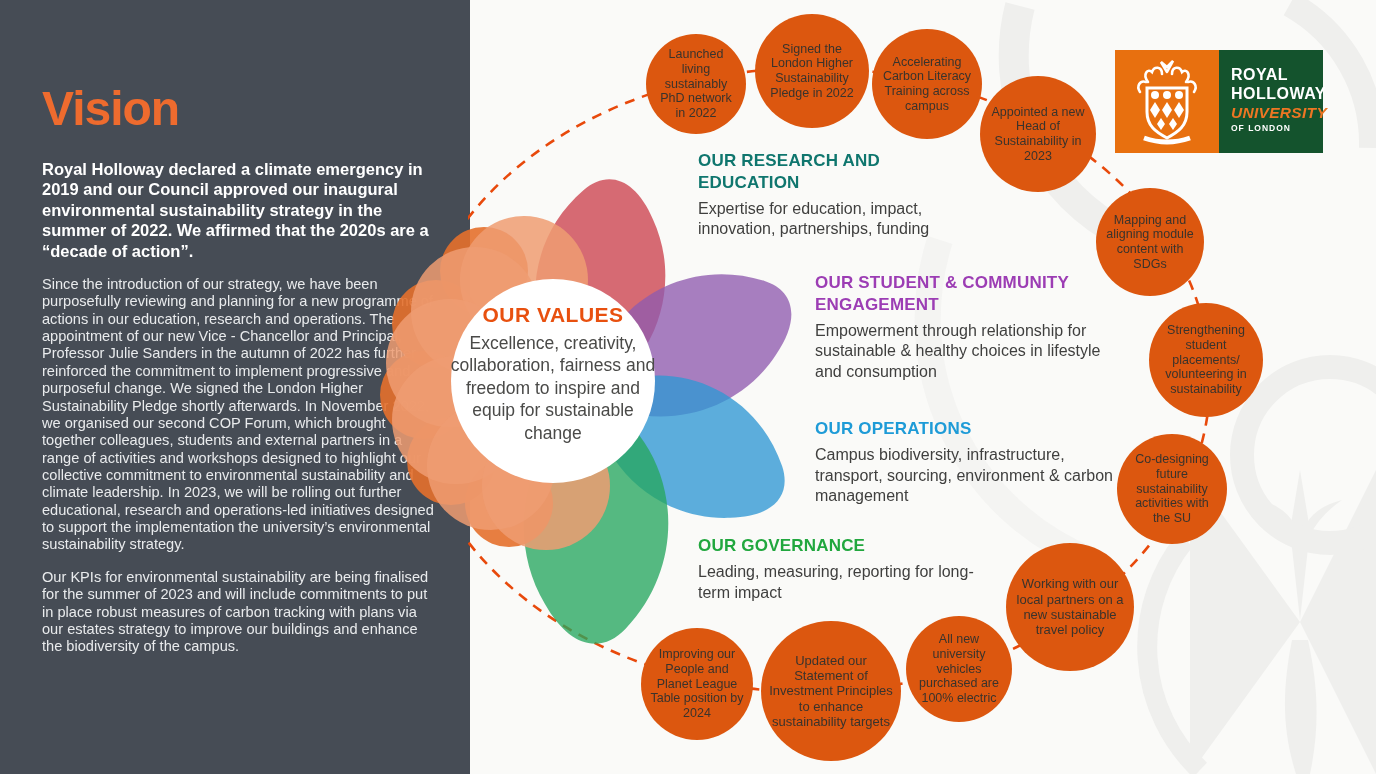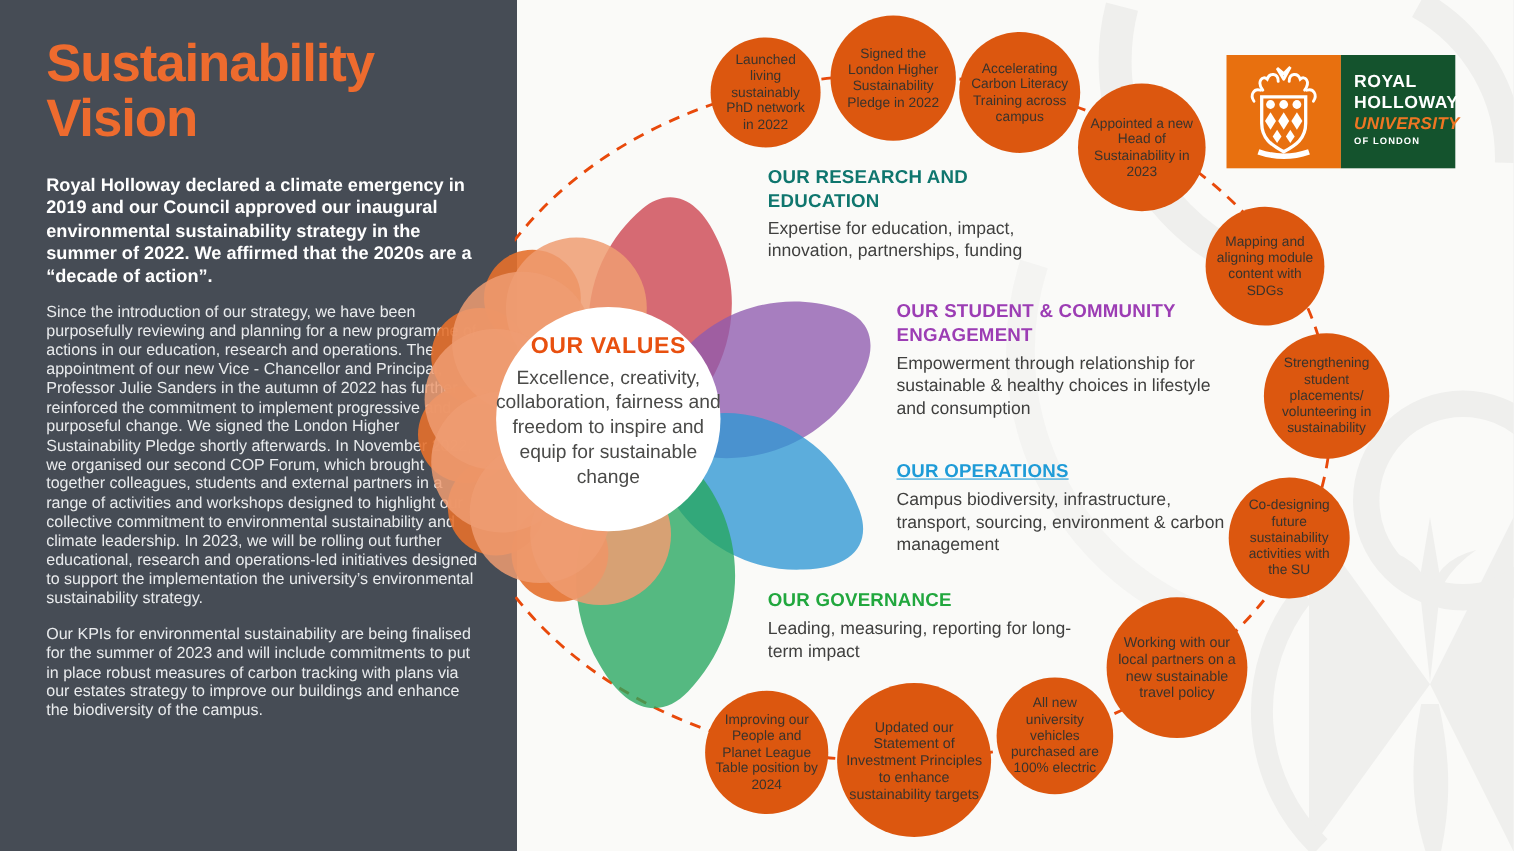--- a/index.html
+++ b/index.html
@@ -23,21 +23,21 @@
   .values{position:absolute;left:450px;top:303px;width:206px;text-align:center;z-index:4;}
   .values .vh{font-size:21px;font-weight:bold;color:#e8500f;letter-spacing:.5px;margin-bottom:5px;}
   .values .vb{font-size:17.5px;color:#4a4a48;line-height:1.28;}
 
   
   .cat{position:absolute;z-index:4;}
   .cat .ch{font-weight:bold;font-size:17px;line-height:1.28;letter-spacing:.2px;margin-bottom:5px;}
   .cat .cb{font-size:16px;line-height:1.3;color:#3f3f3e;}
   .cat.research{left:698px;top:150px;width:255px;} .cat.research .ch{color:#0f766e;}
   .cat.student{left:815px;top:272px;width:300px;}  .cat.student .ch{color:#9c3db4;}
-  .cat.operations{left:815px;top:418px;width:300px;}.cat.operations .ch{color:#1e9bd7;text-decoration:underline;}
+  .cat.operations{left:815px;top:418px;width:300px;}.cat.operations .ch{color:#1e9bd7;}
   .cat.governance{left:698px;top:535px;width:280px;}.cat.governance .ch{color:#21a73e;}
 
   
   .bubble{position:absolute;border-radius:50%;background:#dc570f;color:#3a332c;display:flex;
           align-items:center;justify-content:center;text-align:center;z-index:5;
           font-size:12.5px;line-height:1.18;box-sizing:border-box;padding:8px;}
   .bubble.b1{left:646px;top:34px;width:100px;height:100px;}
   .bubble.b2{left:755px;top:14px;width:114px;height:114px;}
   .bubble.b3{left:872px;top:29px;width:110px;height:110px;}
   .bubble.b4{left:980px;top:76px;width:116px;height:116px;}
@@ -73,21 +73,21 @@
     <g fill="none" stroke="#efefed">
       <path d="M1020 6 A200 200 0 0 0 1125 235" stroke-width="30"></path>
       <path d="M1290 4 A160 160 0 0 1 1372 148" stroke-width="26"></path>
       <circle cx="1330" cy="455" r="88" stroke-width="24"></circle>
       <path d="M1185 540 A170 170 0 0 0 1200 770" stroke-width="20"></path>
       <path d="M940 240 A260 260 0 0 0 1090 560" stroke-width="26" stroke-opacity=".55"></path>
     </g>
   </svg>
 
   <div class="sidebar">
-    <h1><span>Sustainability</span><br><span>Vision</span></h1>
+    <h1><br><span>Vision</span></h1>
     <p class="intro">Royal Holloway declared a climate emergency in 2019 and our Council approved our inaugural environmental sustainability strategy in the summer of 2022. We affirmed that the 2020s are a “decade of action”.</p>
     <p class="body">Since the introduction of our strategy, we have been purposefully reviewing and planning for a new programme of actions in our education, research and operations. The appointment of our new Vice - Chancellor and Principal, Professor Julie Sanders in the autumn of 2022 has further reinforced the commitment to implement progressive and purposeful change. We signed the London Higher Sustainability Pledge shortly afterwards. In November 2022, we organised our second COP Forum, which brought together colleagues, students and external partners in a range of activities and workshops designed to highlight our collective commitment to environmental sustainability and climate leadership. In 2023, we will be rolling out further educational, research and operations-led initiatives designed to support the implementation the university’s environmental sustainability strategy.</p>
     <p class="body">Our KPIs for environmental sustainability are being finalised for the summer of 2023 and will include commitments to put in place robust measures of carbon tracking with plans via our estates strategy to improve our buildings and enhance the biodiversity of the campus.</p>
   </div>
 
   <svg class="flower-svg" viewBox="0 0 1376 774">
     <defs>
       <clipPath id="ringclip">
           <rect x="468" y="0" width="908" height="774"></rect>
         </clipPath>

